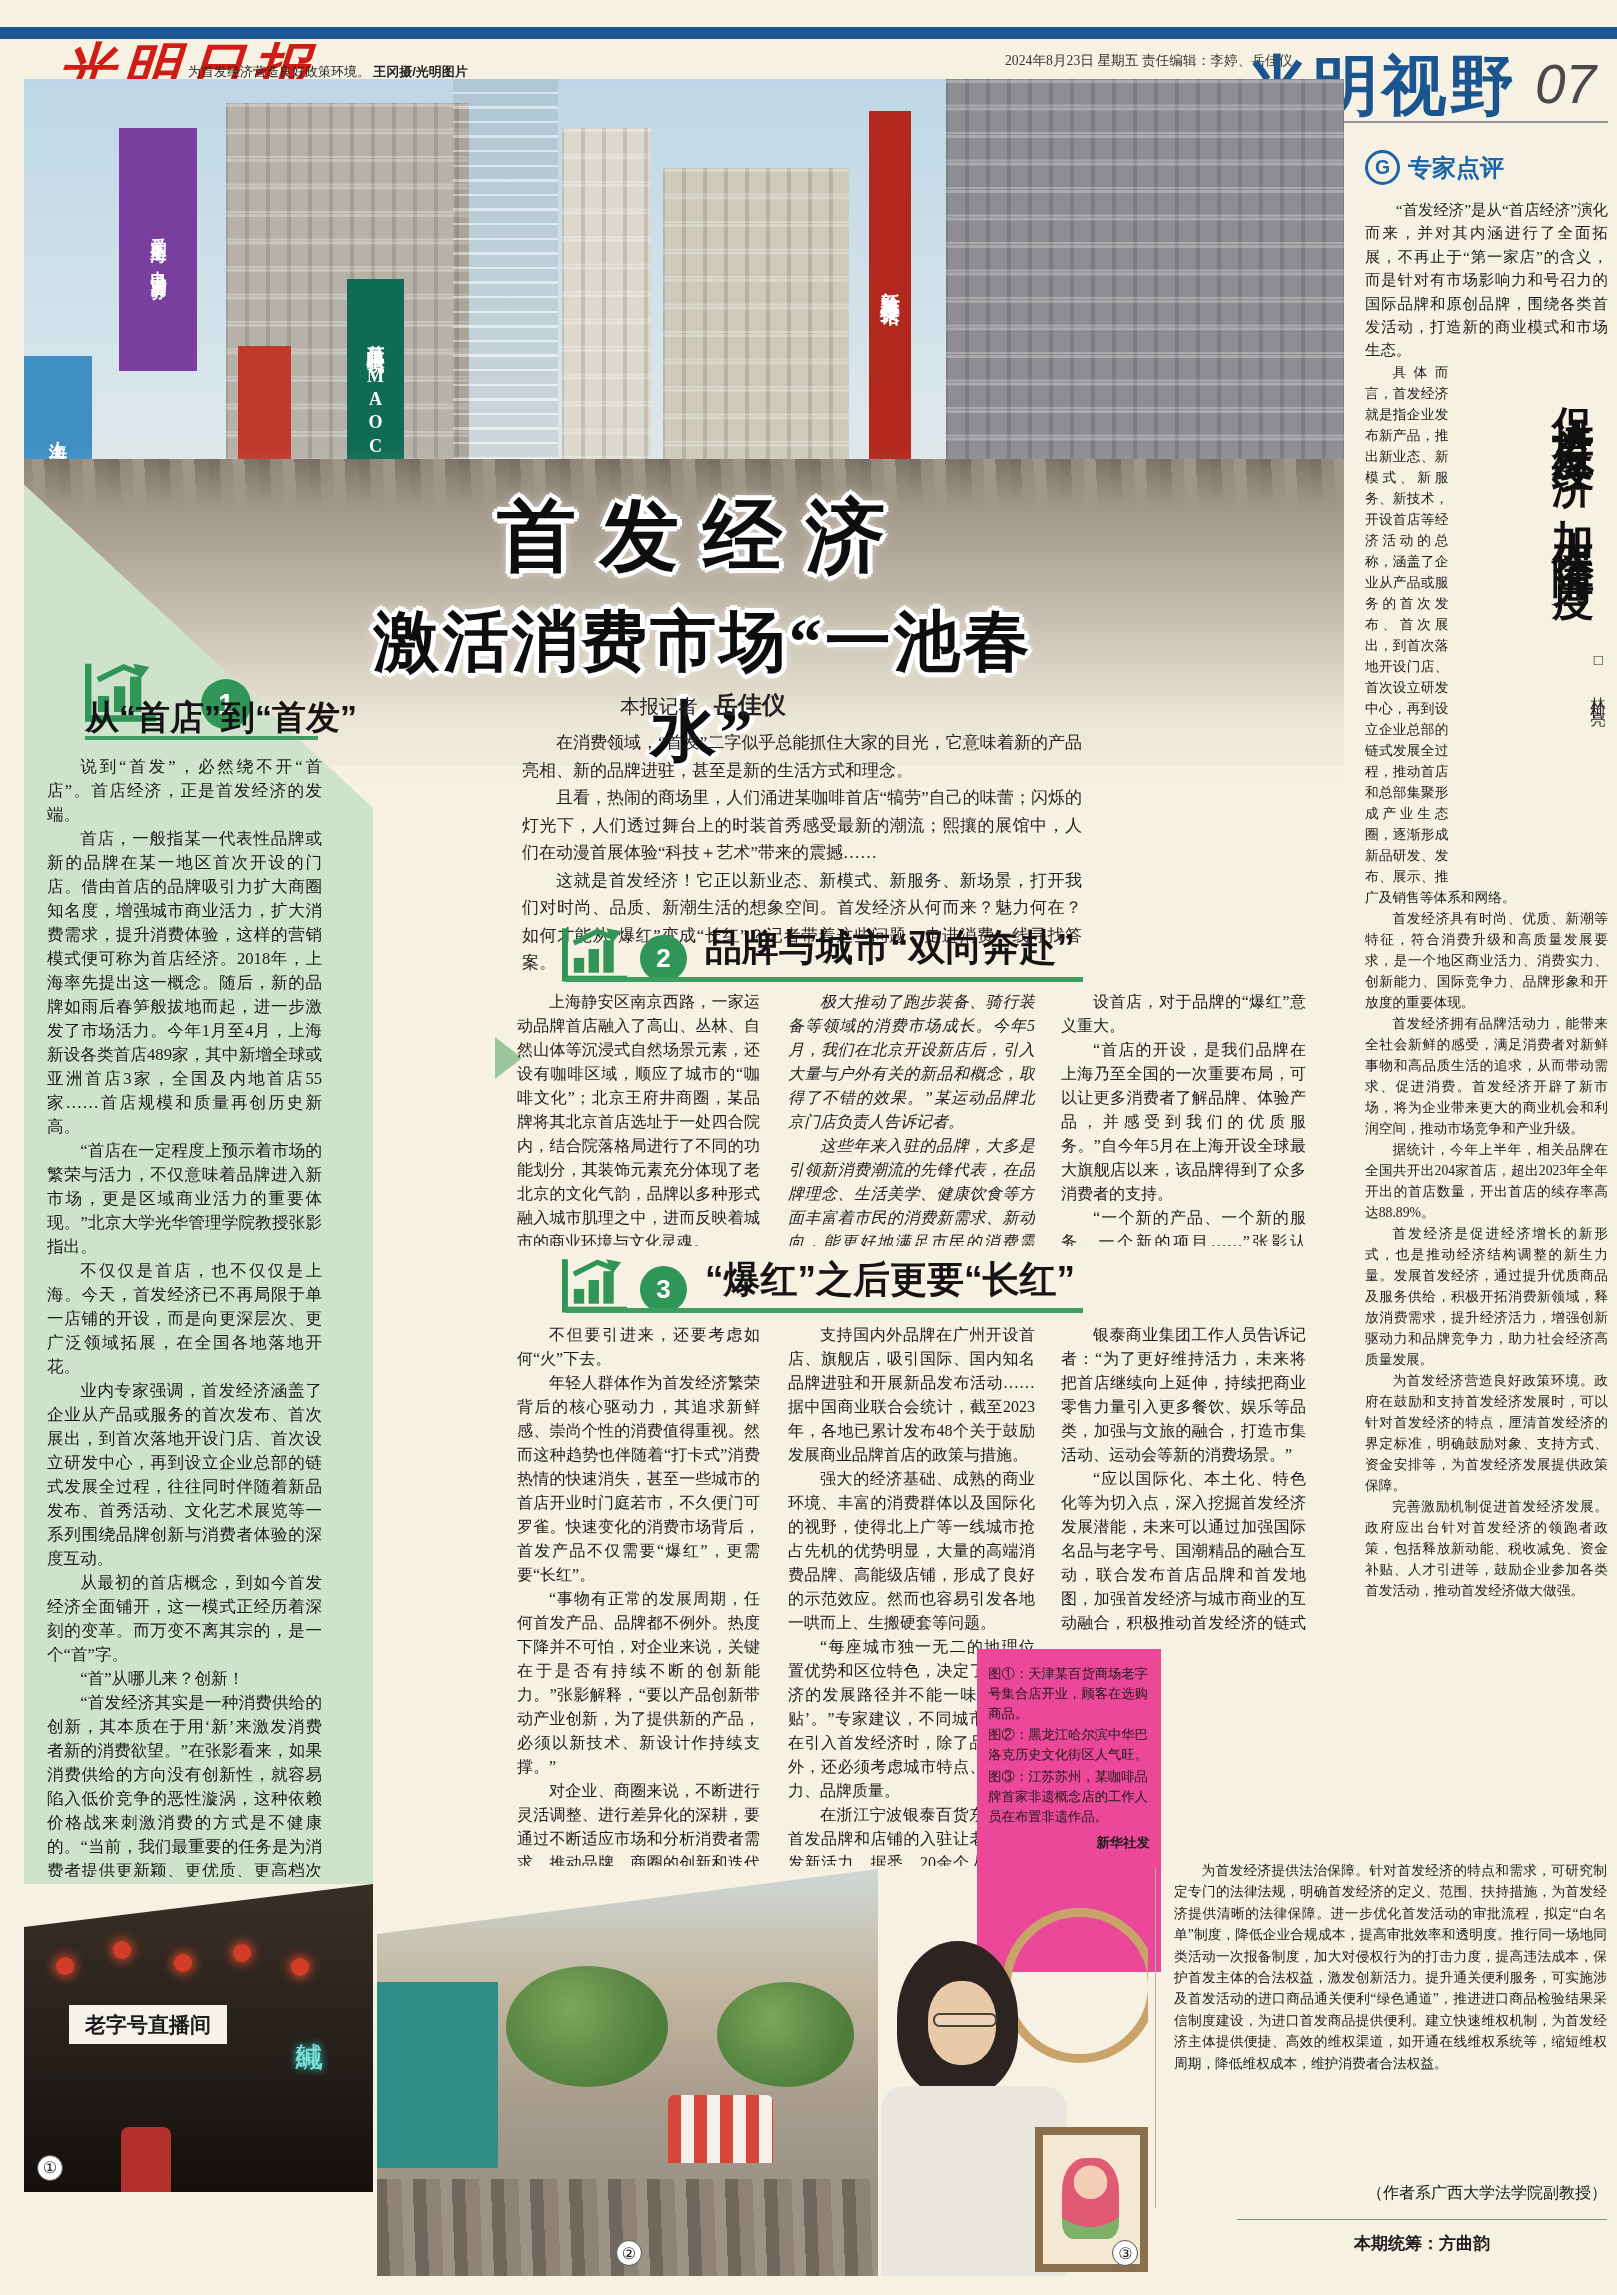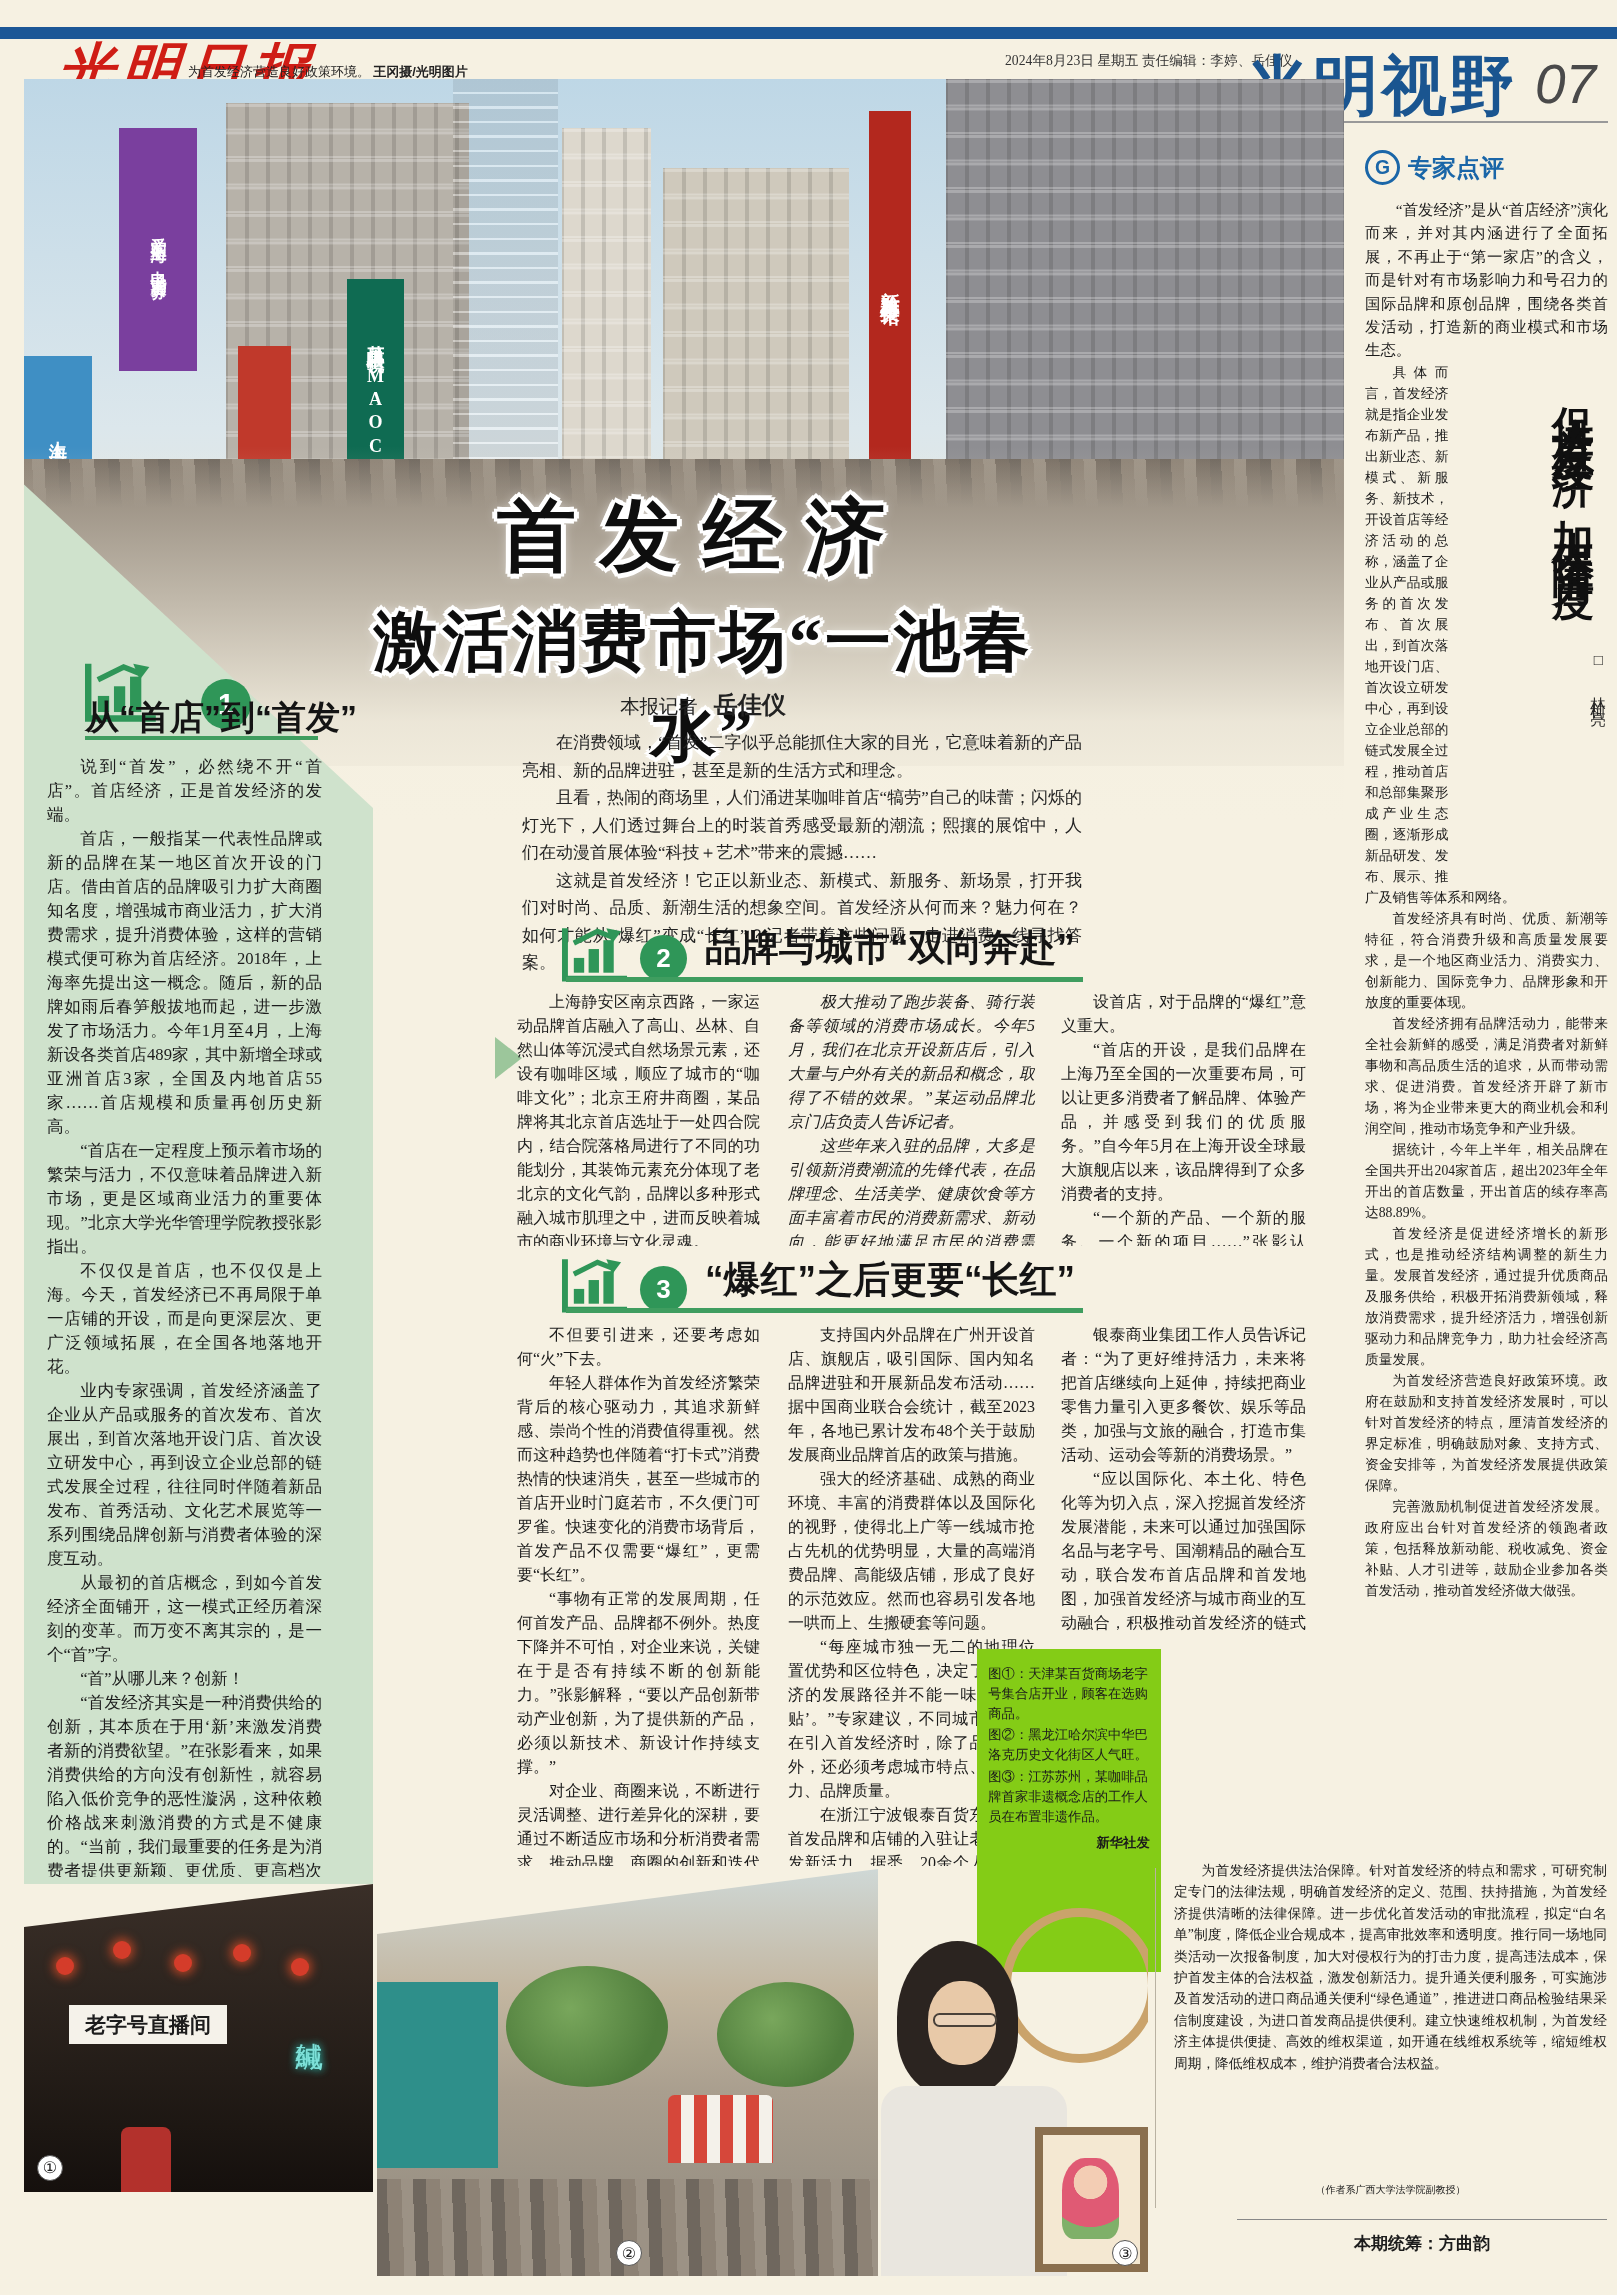--- a/index.html
+++ b/index.html
@@ -57,26 +57,26 @@
   .ex-lead{font-size:15.4px;line-height:23.4px;text-align:justify;}
   .ex-lead p{margin:0;text-indent:2em;}
   .vhead{float:right;width:150px;height:485px;margin:11.3px 0 8px 9.7px;writing-mode:vertical-rl;
      display:flex;align-items:flex-start;}
   .vhead .l{font-size:42px;font-weight:900;color:#101010;letter-spacing:11.3px;line-height:70px;}
   .vauthor{font-size:15.4px;color:#222;margin-top:97px;letter-spacing:6.5px;}
   .ex-body{font-size:13.7px;line-height:21px;text-align:justify;}
   .ex-body p{margin:0;text-indent:2em;}
   .ex-legal{left:1174px;top:1860px;width:433px;height:323px;font-size:13.7px;line-height:21.4px;text-align:justify;overflow:hidden;}
   .ex-legal p{margin:0;text-indent:2em;}
-  .authnote{left:1174px;top:2183px;width:433px;text-align:center;font-size:10px;}
+  .authnote{left:1174px;top:2183px;width:433px;text-align:right;font-size:16px;}
   .footrule{left:1237px;top:2219px;width:370px;height:0.8px;background:#888;}
   .coord{left:1237px;top:2232px;width:370px;text-align:center;font-size:17px;font-weight:bold;font-family:"Liberation Sans",sans-serif;}
   .vrule{left:1155px;top:1868px;width:0.8px;height:340px;background:#b9b2a2;}
   
-  .capstrip{left:977px;top:1649px;width:184px;height:323px;background:#84cc16;padding:14.6px 11.3px;box-sizing:border-box;
+  .capstrip{left:977px;top:1649px;width:184px;height:323px;background:#ec4899;padding:14.6px 11.3px;box-sizing:border-box;
       font-size:13.3px;line-height:20px;}
   .capstrip p{margin:0 0 1.6px 0;text-indent:0;}
   .capcredit{text-align:right;font-weight:bold;font-family:"Liberation Sans",sans-serif;margin-top:6.5px;}
   
   .bphoto{overflow:hidden;}
   .marker{position:absolute;width:24px;height:24px;border-radius:50%;background:#fff;color:#222;
      font-size:16px;display:flex;align-items:center;justify-content:center;border:0.8px solid #555;}
   .framepic{position:absolute;background:#f4e8d2;border:8px solid #8a6f4e;}
   .lantern{position:absolute;width:18px;height:18px;border-radius:50%;background:#d43c2a;box-shadow:0 0 9.7px 3.2px rgba(230,80,40,.65);}
 </style>

